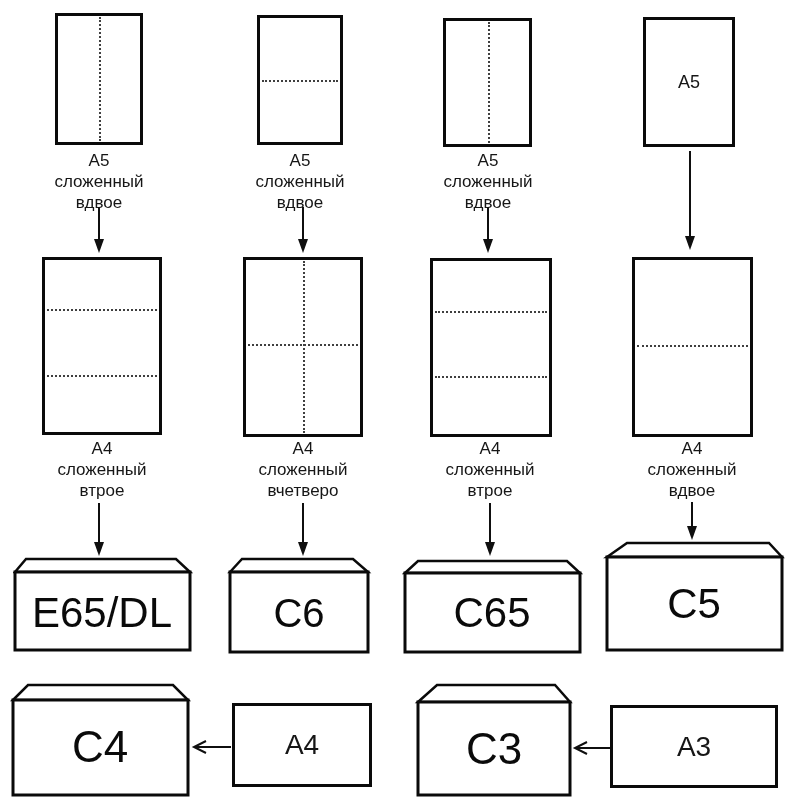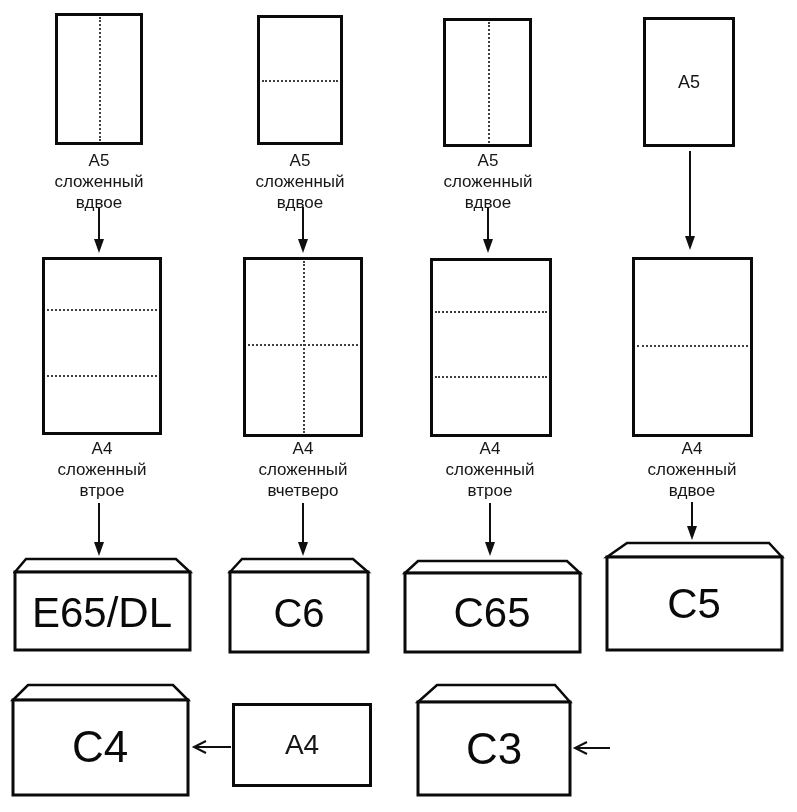--- a/index.html
+++ b/index.html
@@ -166,14 +166,17 @@
 
   <svg class="env" style="left:414px;top:681px" width="160" height="118" viewBox="0 0 160 118">
     <polygon points="4,21 23,4 141,4 156,21"></polygon>
     <rect x="4" y="21" width="152" height="93"></rect>
     <text x="80" y="83" font-size="44">С3</text>
   </svg>
   <svg class="arrow" style="left:572px;top:740px" width="38" height="16">
     <line x1="38" y1="8" x2="5" y2="8"></line>
       <polyline points="15,2 3,8 15,14"></polyline>
   </svg>
+  <div class="src-paper" style="left:610px;top:705px;width:168px;height:83px">
+    <span>А3</span>
+  </div>
 
 </div>
 
 </body></html>

